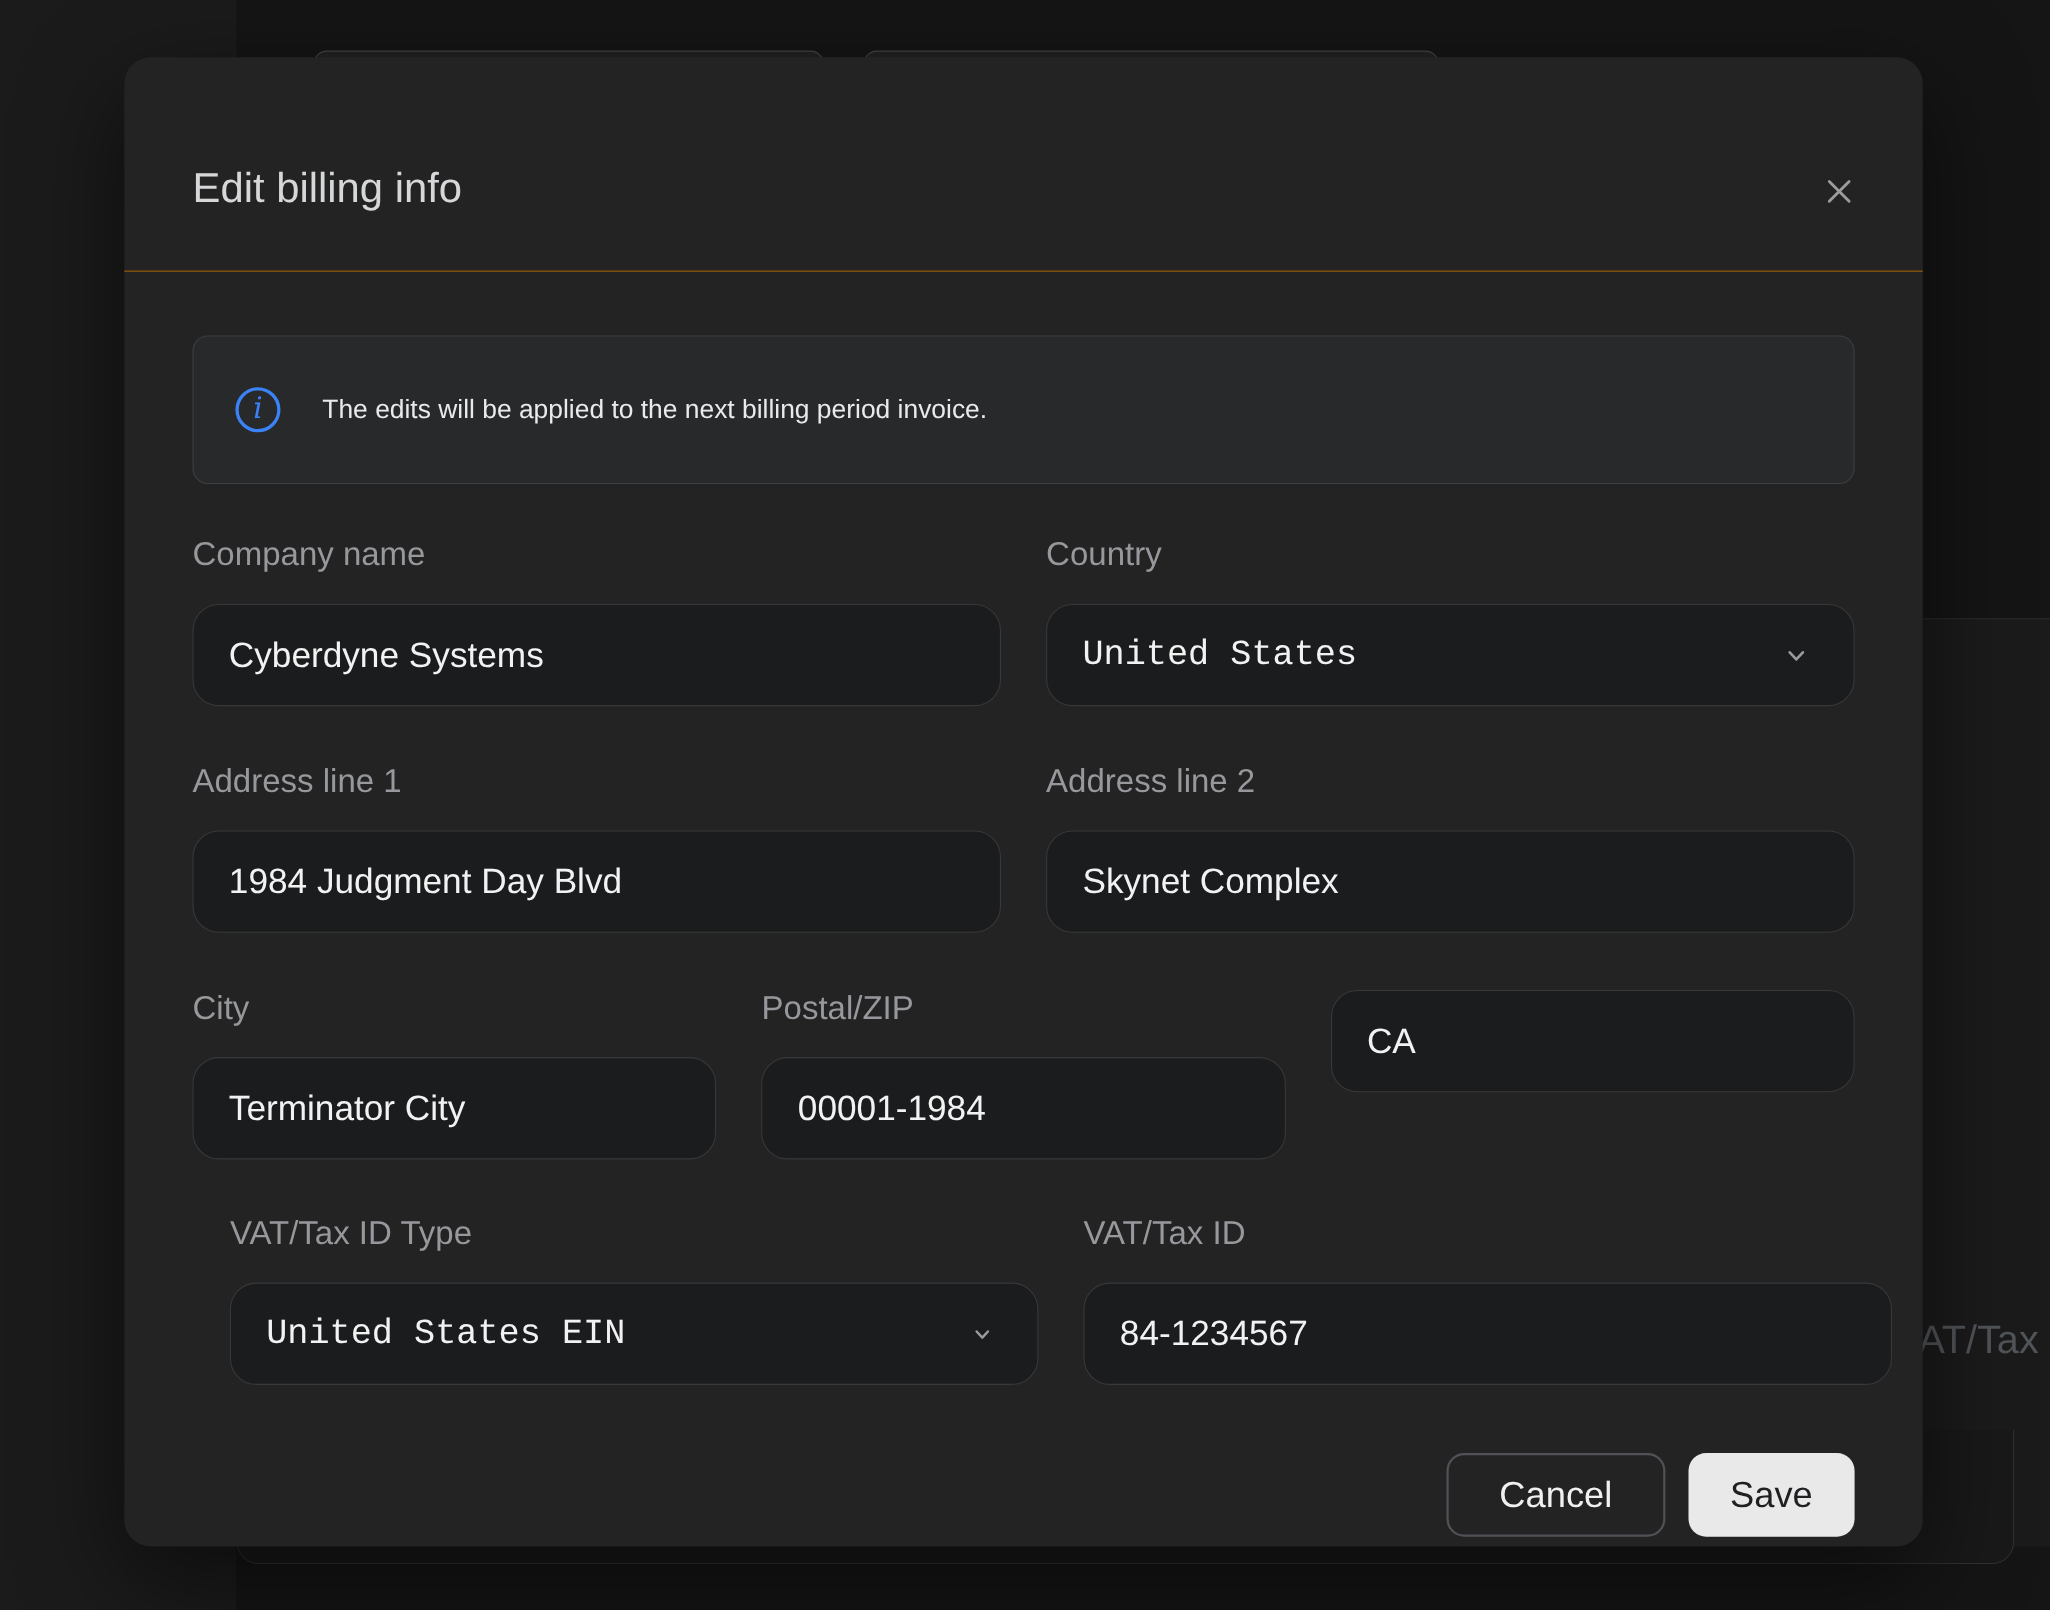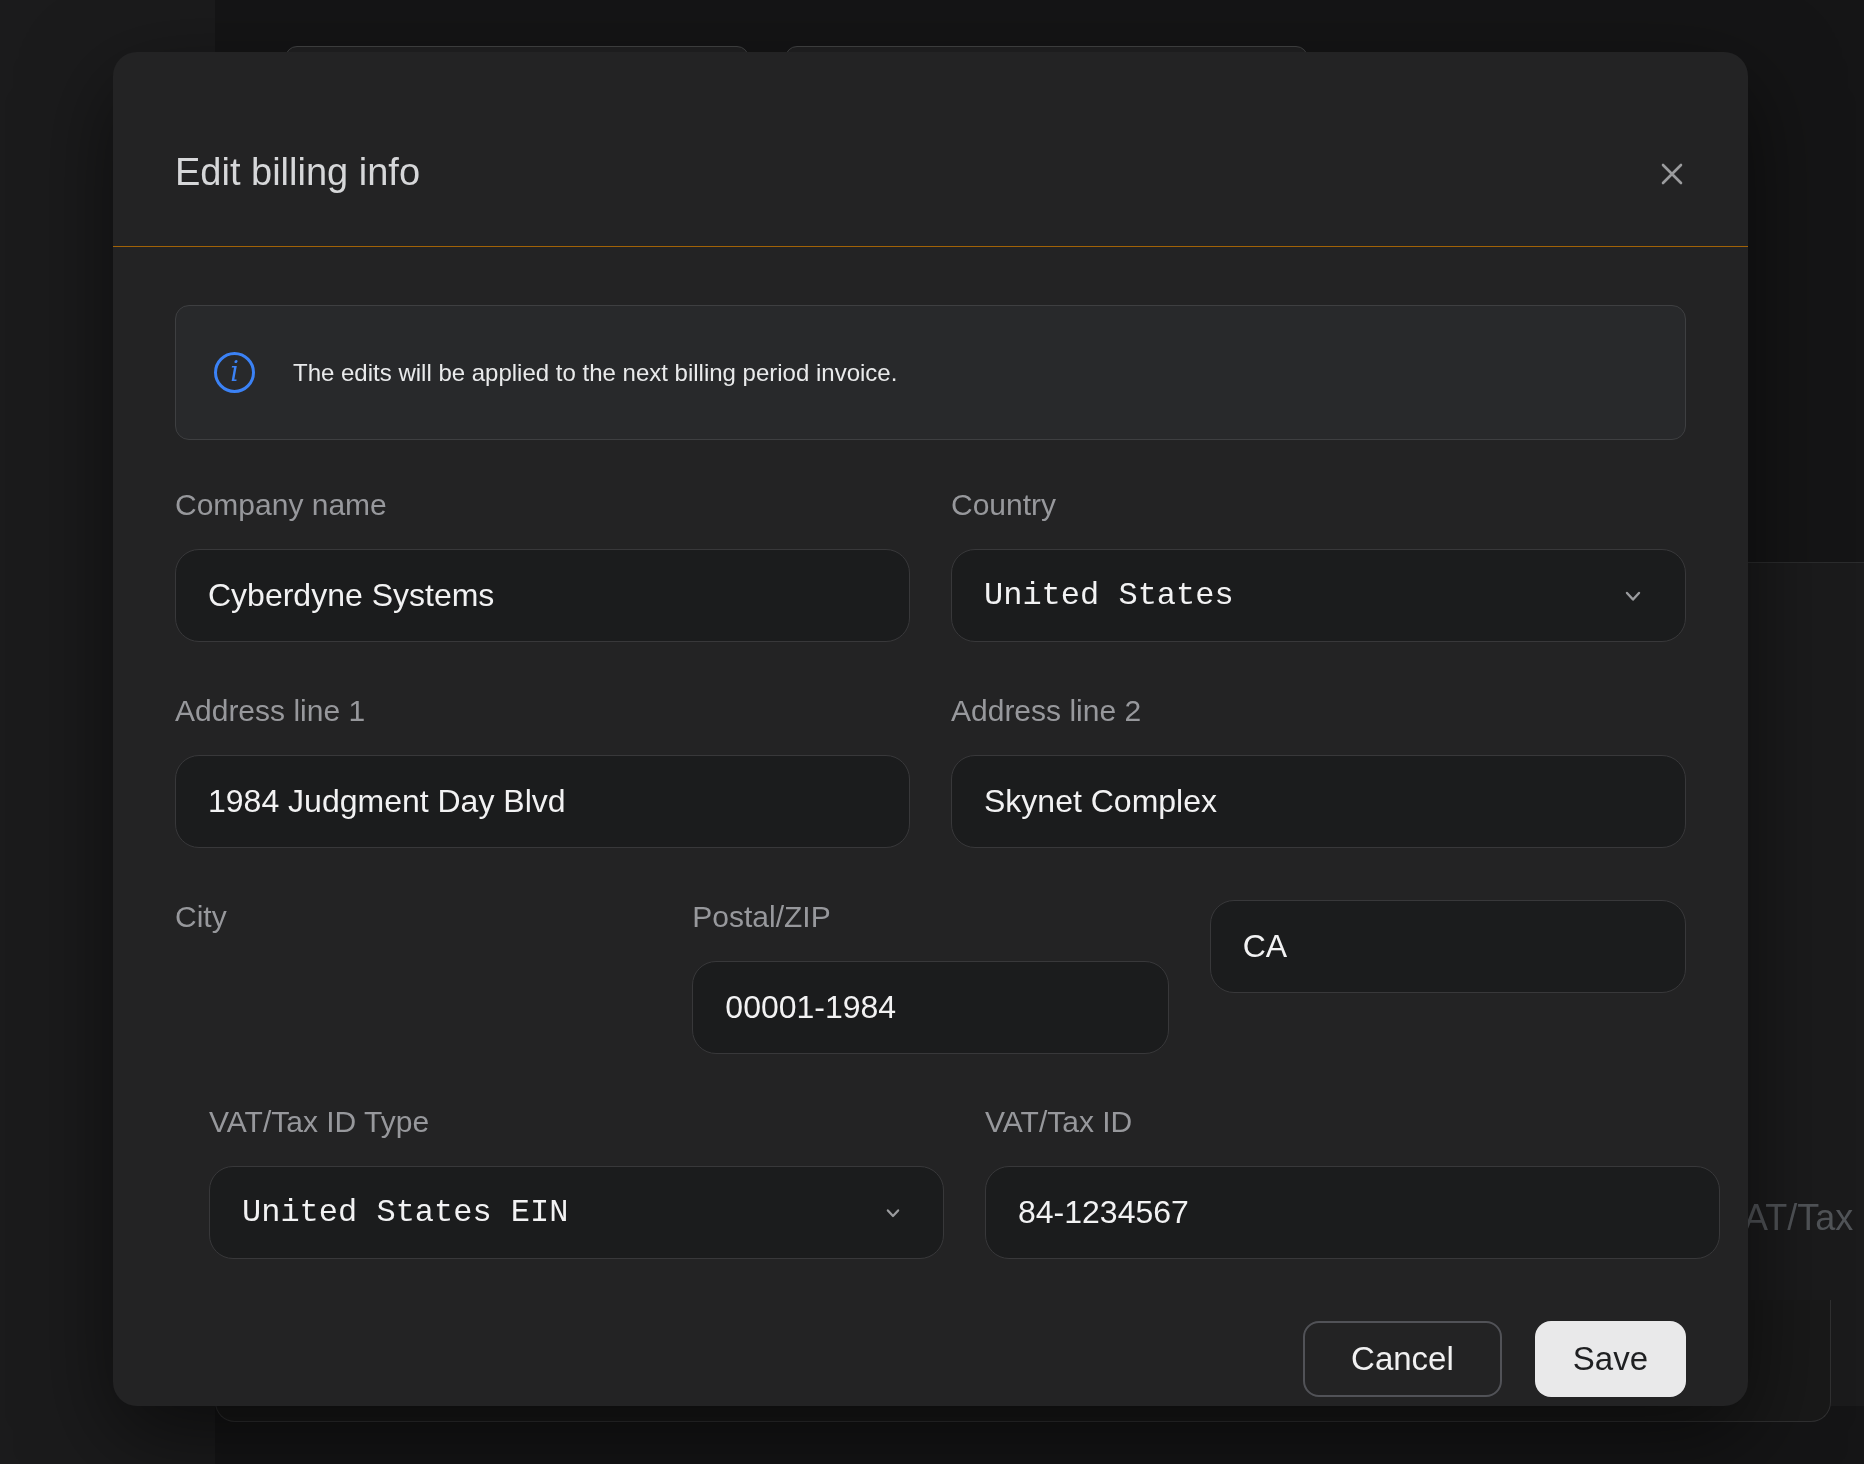--- a/index.html
+++ b/index.html
@@ -102,21 +102,21 @@
     display: block;
   }
   .select {
     display: flex; align-items: center; cursor: pointer;
   }
   .select-value { flex: 1 1 auto; color: #f2f2f3; font-size: 32px; font-family: Liberation Mono, monospace; }
   .chev { flex: 0 0 auto; display: flex; align-items: center; margin-right: 6px; }
 
   .actions {
     margin-top: 62px;
-    display: flex; justify-content: flex-end; align-items: center; gap: 33px;
+    display: flex; justify-content: flex-end; align-items: center; gap: 21px;
   }
   .btn {
     height: 76px; border-radius: 16px;
     font-size: 33px; font-family: inherit;
     display: flex; align-items: center; justify-content: center;
     cursor: pointer;
   }
   .btn-secondary {
     background: transparent; color: #f0f0f1;
     border: 2px solid #515257;
@@ -183,20 +183,21 @@
       </div>
       <div class="field">
         <div class="field-label">Address line 2</div>
         <input class="input" readonly="" value="Skynet Complex" style="">
       </div>
     </div>
 
     <div class="grid-3 mt-52">
       <div class="field">
         <div class="field-label">City</div>
+        <input class="input" readonly="" value="Terminator City" style="">
       </div>
       <div class="field">
         <div class="field-label">Postal/ZIP</div>
         <input class="input" readonly="" value="00001-1984" style="">
       </div>
       <div class="field">
         <input class="input" readonly="" value="CA" style="">
       </div>
     </div>
 

